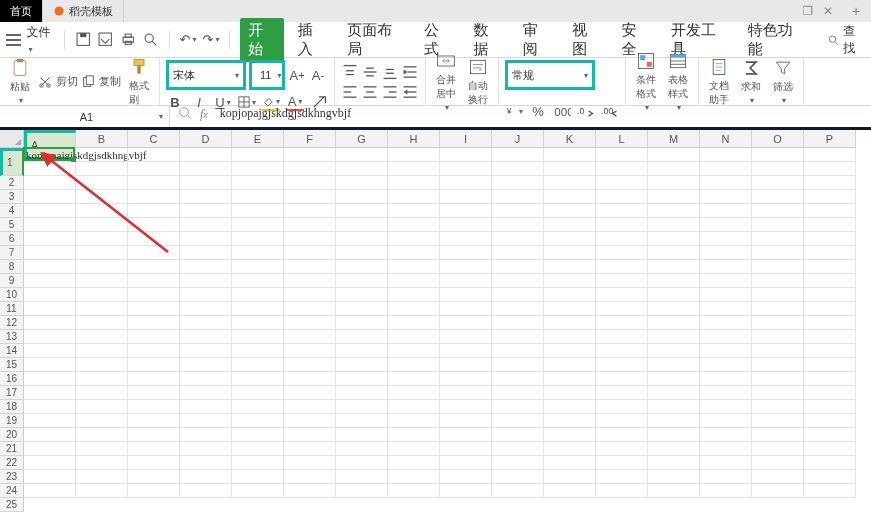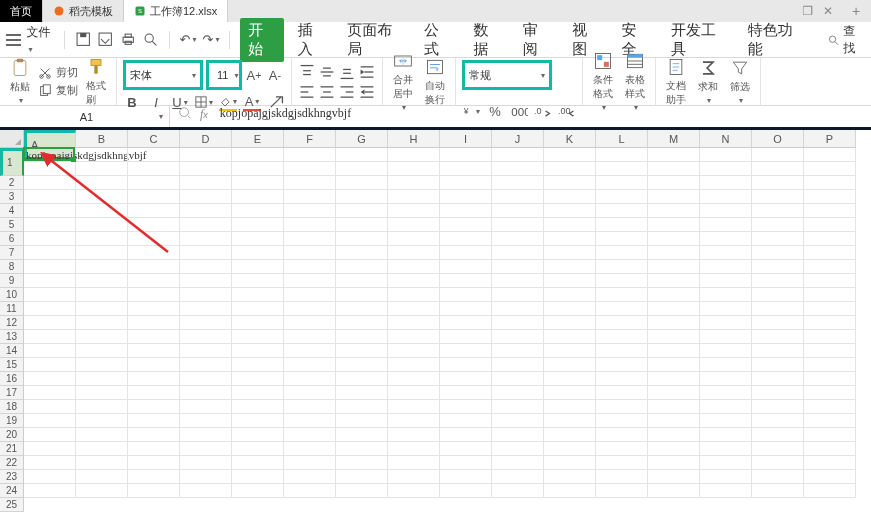--- a/index.html
+++ b/index.html
@@ -24,21 +24,21 @@
 .ico-btn { width: 18px; height: 18px; display: inline-flex; align-items: center; justify-content: center; color: #555; font-size: 13px; }
 .ribbon-tab { padding: 3px 8px; font-size: 15px; cursor: pointer; }
 .ribbon-tab.green { background: #2d9e44; color: #fff; border-radius: 2px; }
 .menurow .search { margin-left: 10px; display:flex; align-items:center; gap:4px; }
 
 
 .ribbon { height: 48px; background: #fff; border-bottom: 1px solid #d8d8d8; display: flex; align-items: stretch; }
 .grp { border-right: 1px solid #e4e4e4; display: flex; align-items: center; padding: 2px 6px; gap: 4px; }
 .big-btn { width: 28px; display: flex; flex-direction: column; align-items: center; justify-content: center; gap: 2px; font-size: 10px; color: #555; padding: 0 4px; }
 .big-btn svg { width: 20px; height: 20px; }
-.two-row { display: flex; flex-direction: column; gap: 3px; justify-content: center; font-size: 11px; color: #555; }
+.two-row { display: flex; flex-direction: row; gap: 3px; justify-content: center; font-size: 11px; color: #555; }
 .two-row .row { display: flex; align-items: center; gap: 4px; }
 .two-row svg, .two-row .sq { width: 14px; height: 14px; }
 .sel { border: 3px solid #14b8a6; height: 20px; background: #fff; display: flex; align-items: center; padding: 12px 4px; font-size: 11px; }
 .sel .arr { margin-left: auto; font-size: 8px; color: #666; padding-left: 6px; }
 .font-sel { width: 80px; }
 .size-sel { width: 36px; }
 .fmt-sel { width: 90px; }
 .btngrid4 { display: grid; grid-template-columns: repeat(4, 18px); grid-template-rows: repeat(2, 18px); gap: 2px; }
 .btngrid4 .c { display:flex; align-items:center; justify-content:center; font-size:12px; color:#555; }
 .underbar { border-bottom: 2px solid #e74c3c; }
@@ -78,29 +78,20 @@
   <div class="tab tab-blue">
     <span>首页</span>
   </div>
   <div class="tab">
     <span class="doc-icon">
       <svg viewBox="0 0 16 16">
           <circle cx="8" cy="8" r="6" fill="#f06a1f"></circle>
         </svg>
     </span>
     <span>稻壳模板</span>
-  </div>
-  <div class="tab active">
-    <span class="doc-icon">
-      <svg viewBox="0 0 16 16">
-          <rect x="2" y="2" width="12" height="12" rx="2" fill="#2d9e44"></rect>
-          <text x="8" y="11" font-size="8" text-anchor="middle" fill="#fff">S</text>
-        </svg>
-    </span>
-    <span>工作簿12.xlsx</span>
   </div>
   <div class="winbtns">
     <span>❐</span>
     <span class="close">✕</span>
   </div>
   <div class="newtab">+</div>
 </div>
 
 <div class="menurow">
   <span class="burger"></span>

